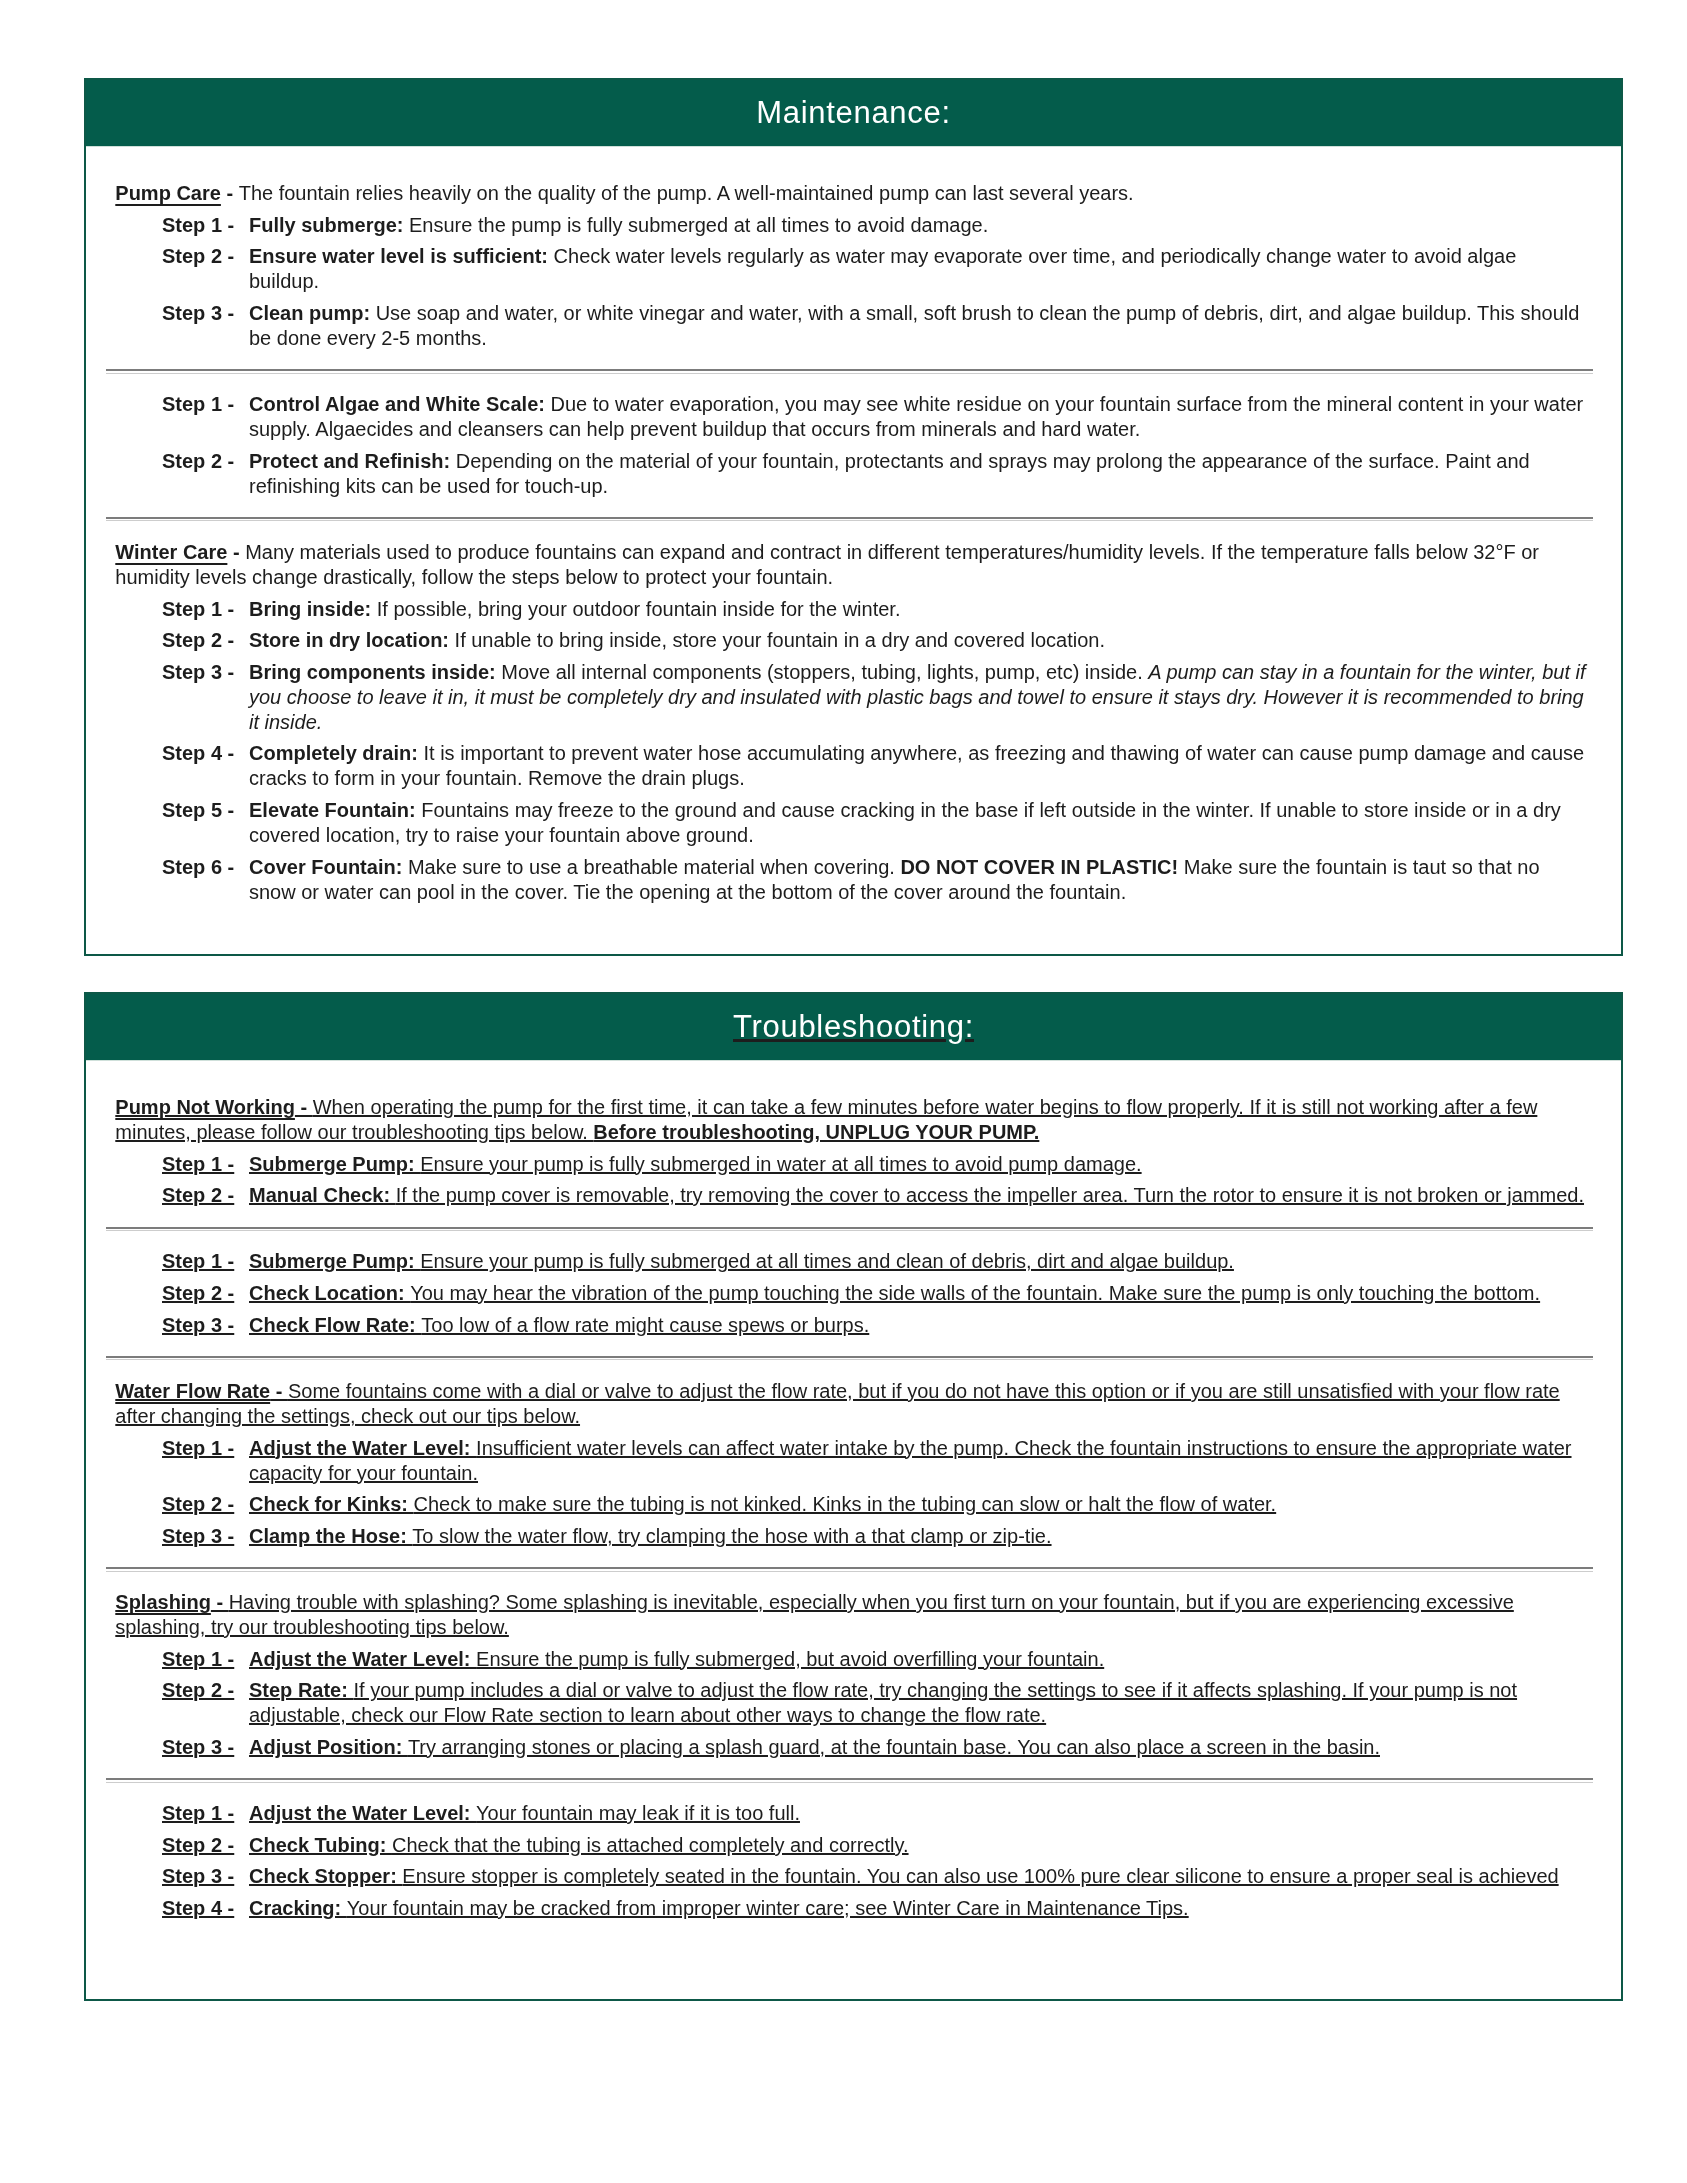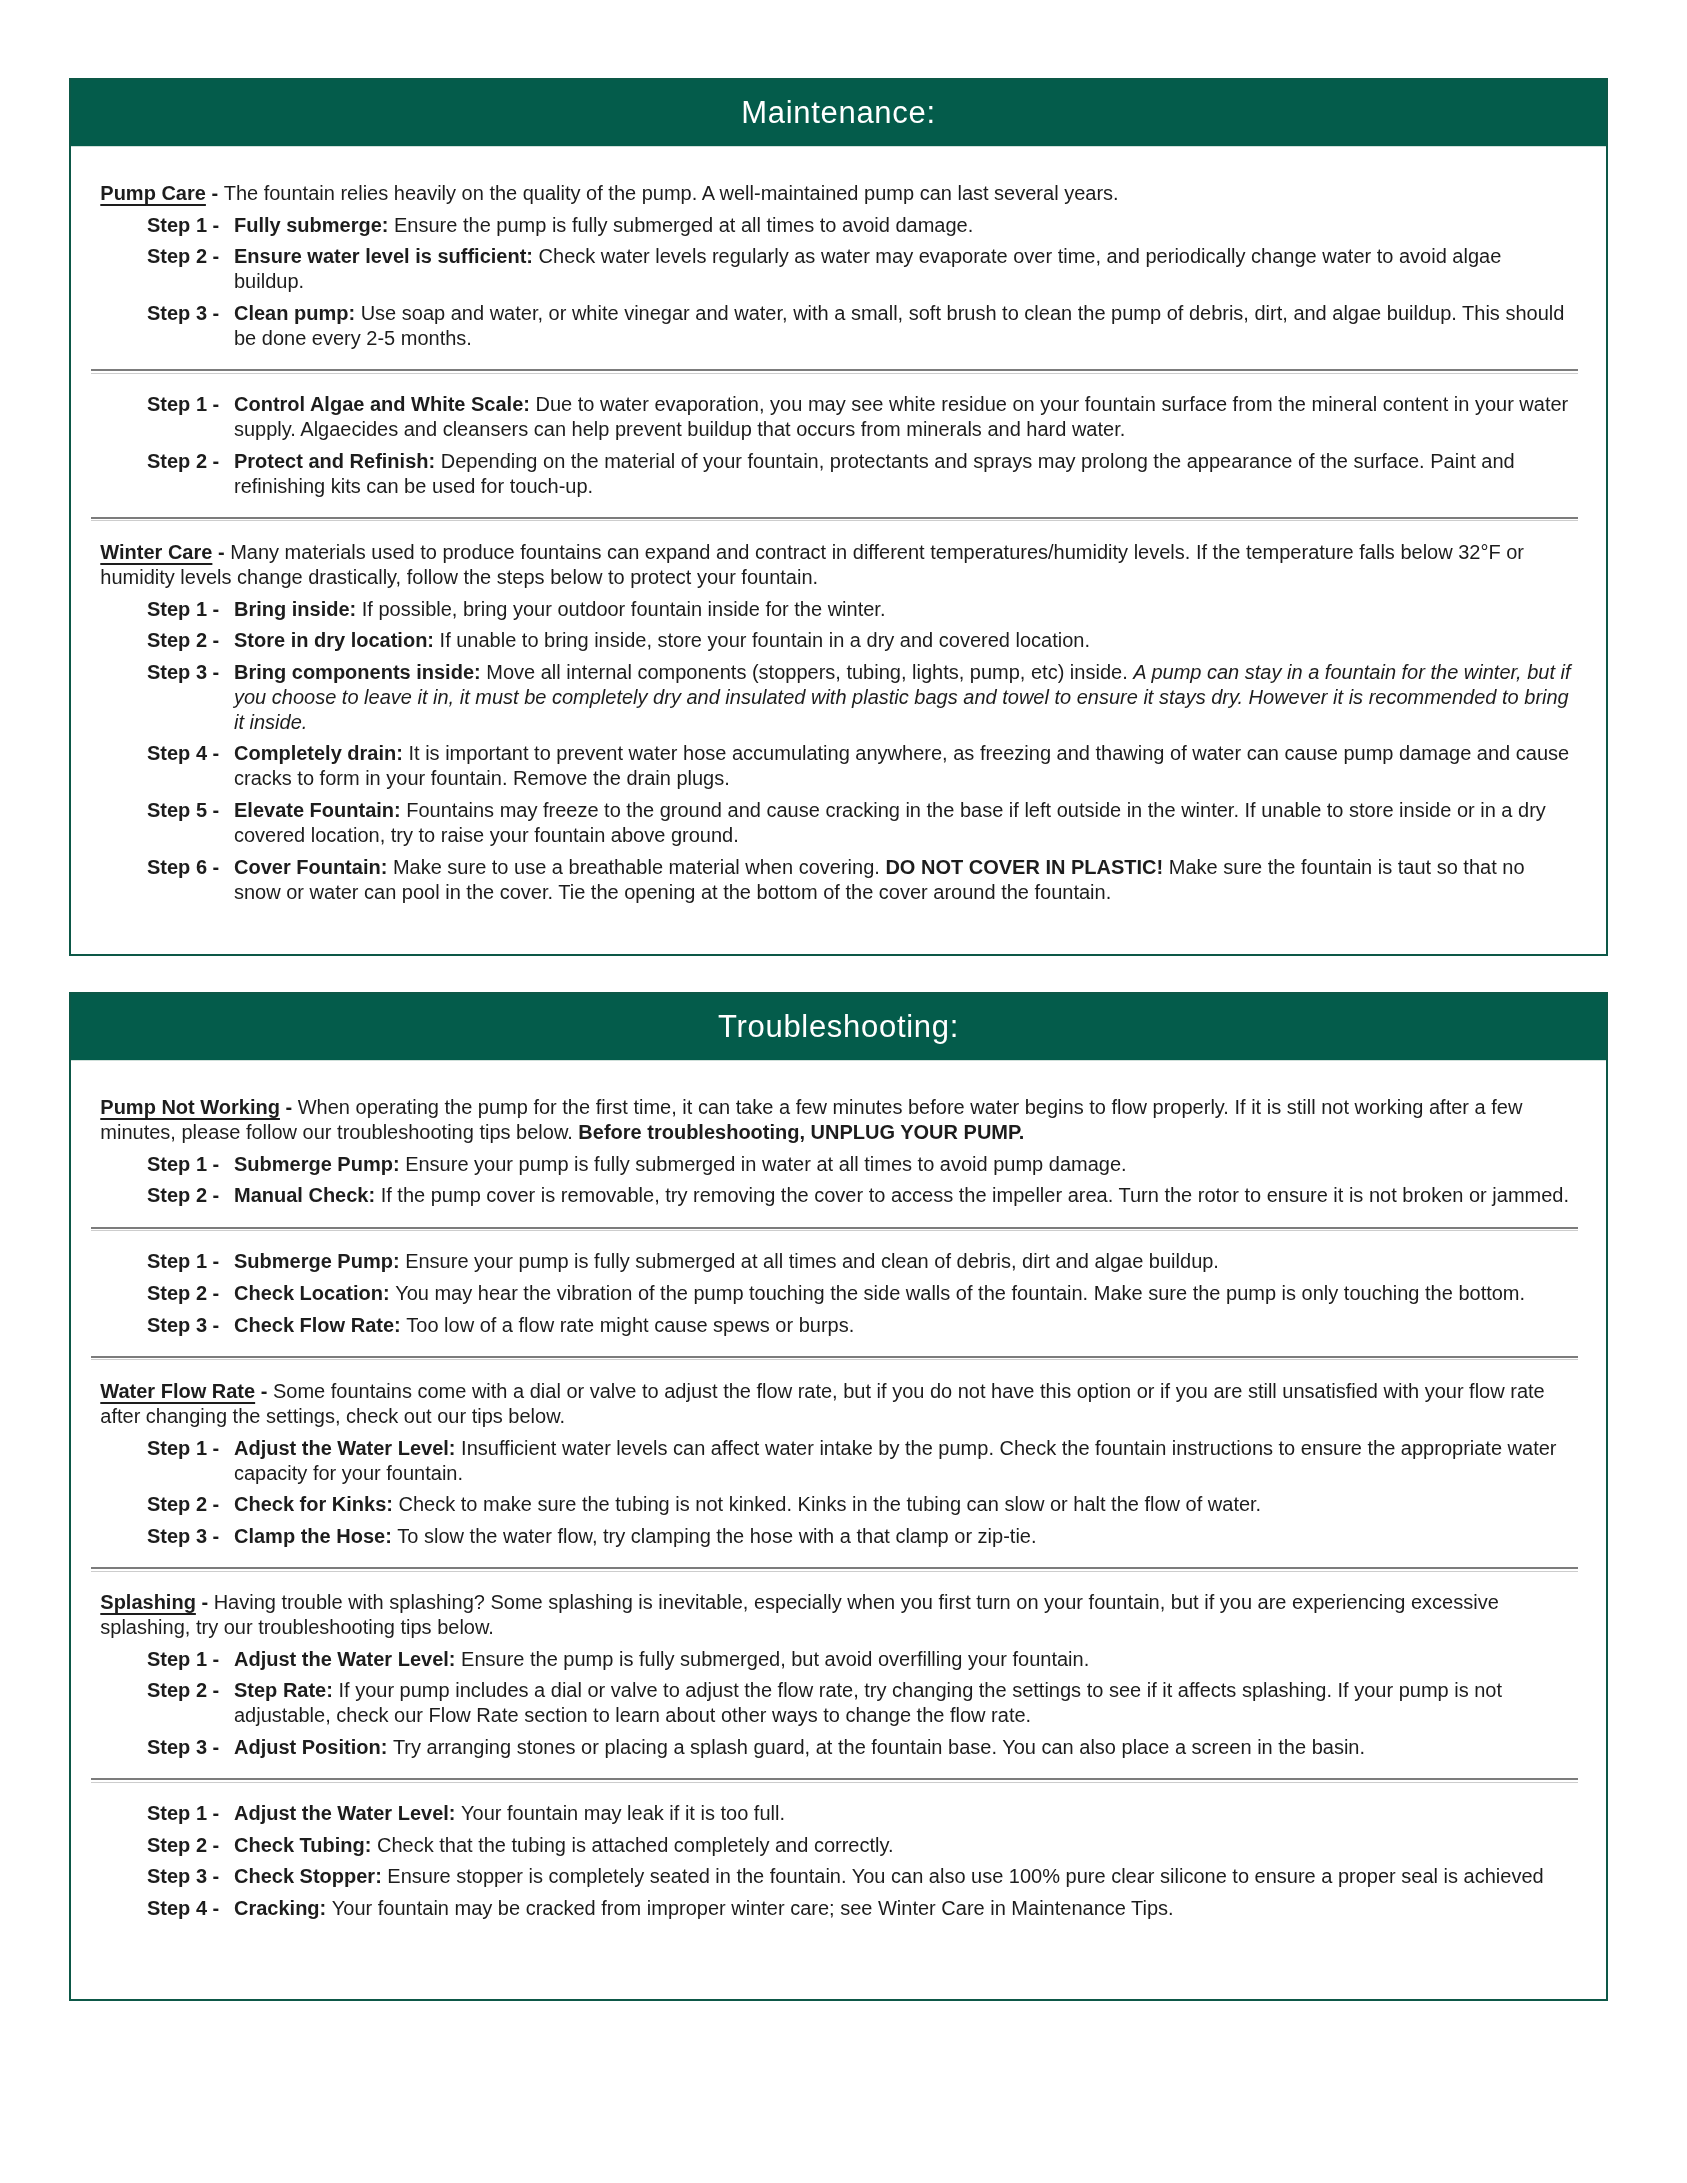--- a/index.html
+++ b/index.html
@@ -10,28 +10,28 @@
   .page {
     position: relative;
     width: 1687px;
     height: 2183px;
     background: #ffffff;
     font-family: "Liberation Sans", sans-serif;
     color: #1d1d1d;
   }
   .panel {
     position: absolute;
-    left: 69px;
+    left: 84px;
     width: 1539px;
     box-sizing: border-box;
     border: 2.6px solid #0d5847;
     background: #ffffff;
   }
   .panel.maintenance   { top: 78px;  min-height: 878px; }
-  .panel.troubleshoot  { top: 992px; min-height: 1009px; }
+  .panel.troubleshoot  { top: 992px; min-height: 1009px; text-decoration: underline; }
 
   .panel-header {
     height: 66px;
     background: #045c4b;
     border-bottom: 1.3px solid #cfe0da;
     display: flex;
     align-items: center;
     justify-content: center;
   }
   .panel-title {

